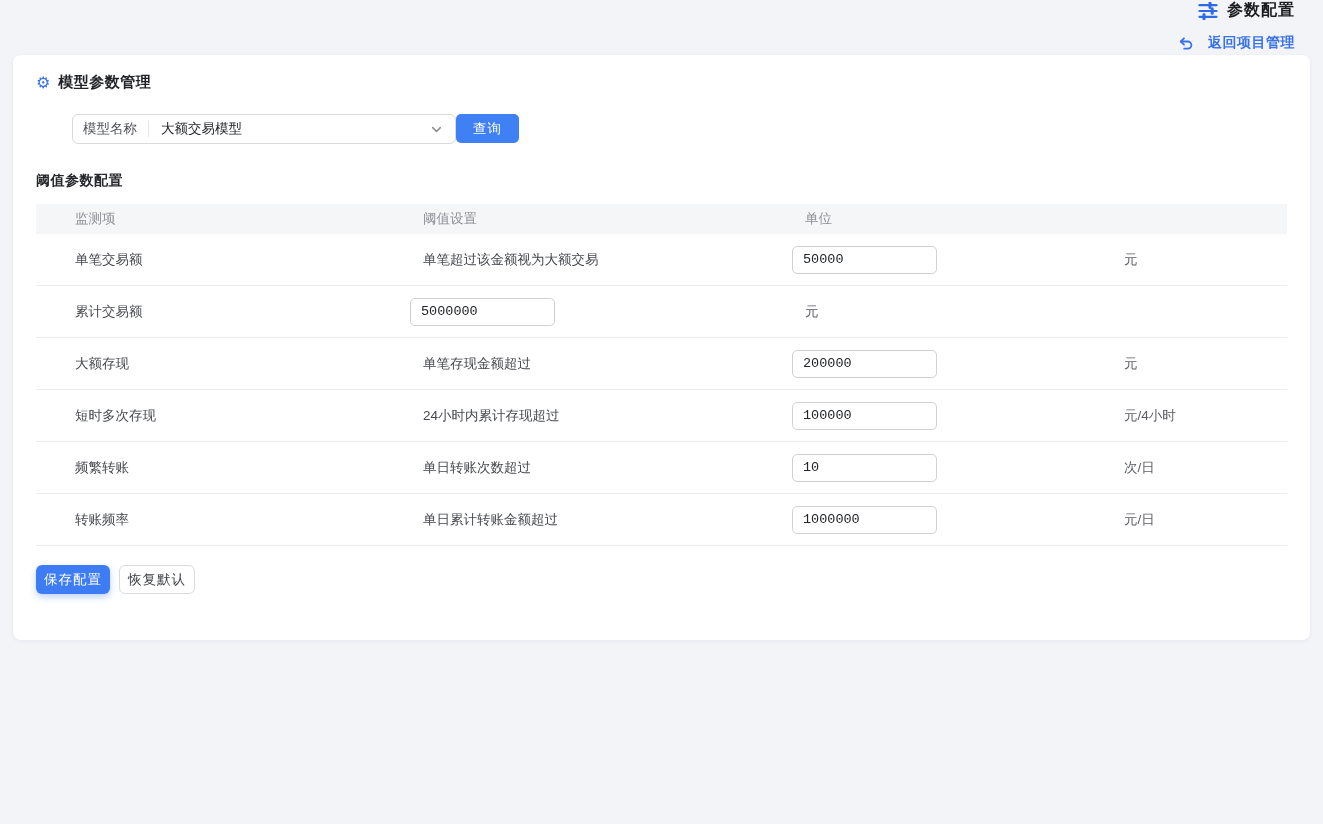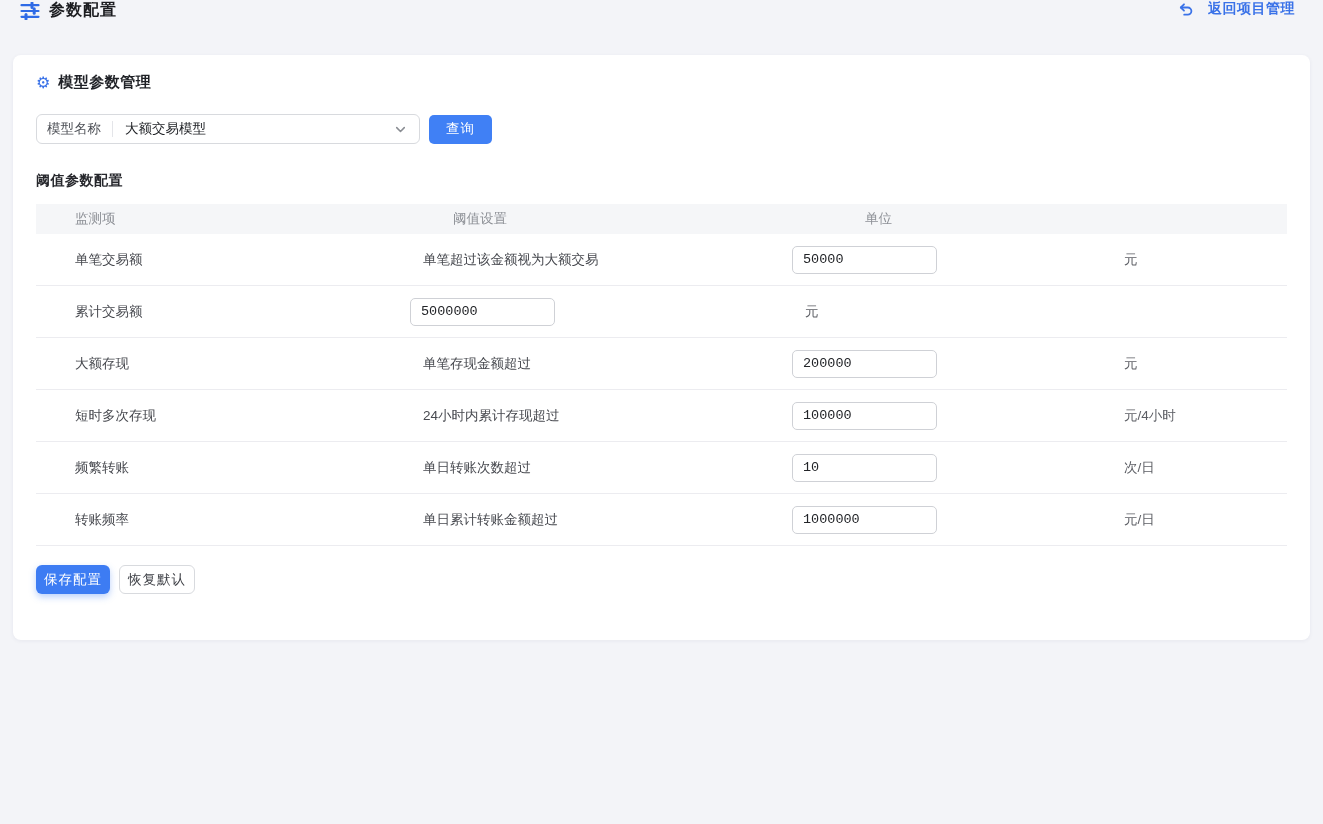--- a/index.html
+++ b/index.html
@@ -5,42 +5,43 @@
   * { margin:0; padding:0; box-sizing:border-box; }
   html,body { width:1323px; height:824px; }
   body {
     background:#f3f4f8;
     font-family:"Liberation Sans","DejaVu Sans",sans-serif;
     color:#25262a;
     overflow:hidden;
   }
   .topbar {
     height:52px;
-    display:flex; align-items:flex-start; justify-content:space-between;
-    padding:0 28px 0 20px;
+    display:flex; align-items:flex-end; justify-content:space-between;
+    padding:0 28px 0 4px;
+    flex-direction:column;
   }
   .topbar-left { display:flex; align-items:center; gap:9px; }
   .page-title { font-size:16px; font-weight:bold; color:#1b1c20; letter-spacing:1px; }
   .back-link {
     display:flex; align-items:center; gap:14px;
     color:#3a72e8; font-size:14px; font-weight:bold; cursor:pointer; letter-spacing:0.5px;
   }
   .card {
     margin:3px 13px 0 13px;
     background:#ffffff;
     border-radius:8px;
     box-shadow:0 1px 4px rgba(30,40,80,.06);
     padding:18px 23px 46px 23px;
     min-height:570px;
   }
   .panel-header { display:flex; align-items:center; gap:8px; margin-bottom:22px; }
   .gear { color:#3a72e8; font-size:16px; line-height:1; }
   .panel-title { font-size:15px; font-weight:bold; color:#1f2126; letter-spacing:0.5px; }
 
-  .query-row { display:flex; align-items:center; gap:9px; margin-bottom:28px; }
+  .query-row { display:flex; margin-bottom:28px;margin-left:36px; }
   .select-box {
     width:384px; height:30px;
     border:1px solid #d8dade; border-radius:6px;
     background:#fff;
     display:flex; align-items:center;
     padding:0 12px 0 10px;
     cursor:pointer;
   }
   .select-label { color:#4e5157; font-size:13.5px; padding-right:11px; white-space:nowrap; }
   .select-divider { width:1px; height:16px; background:#e4e5e9; }
@@ -58,21 +59,21 @@
 
   .tbl { width:100%; }
   .tbl-header, .tbl-row {
     display:grid;
     grid-template-columns:348px 382px 319px 1fr;
     align-items:center;
   }
   .tbl-header {
     background:#f5f6f8;
     height:30px;
-    color:#8d9096; font-size:13.5px;gap:30px;
+    color:#8d9096; font-size:13.5px;
   }
   .cell { padding-left:39px; }
   .tbl-row {
     height:52px;
     border-bottom:1px solid #ececf0;
     font-size:13.5px; color:#47494f;
   }
   .value-input {
     width:145px; height:28px;
     margin-left:26px;

